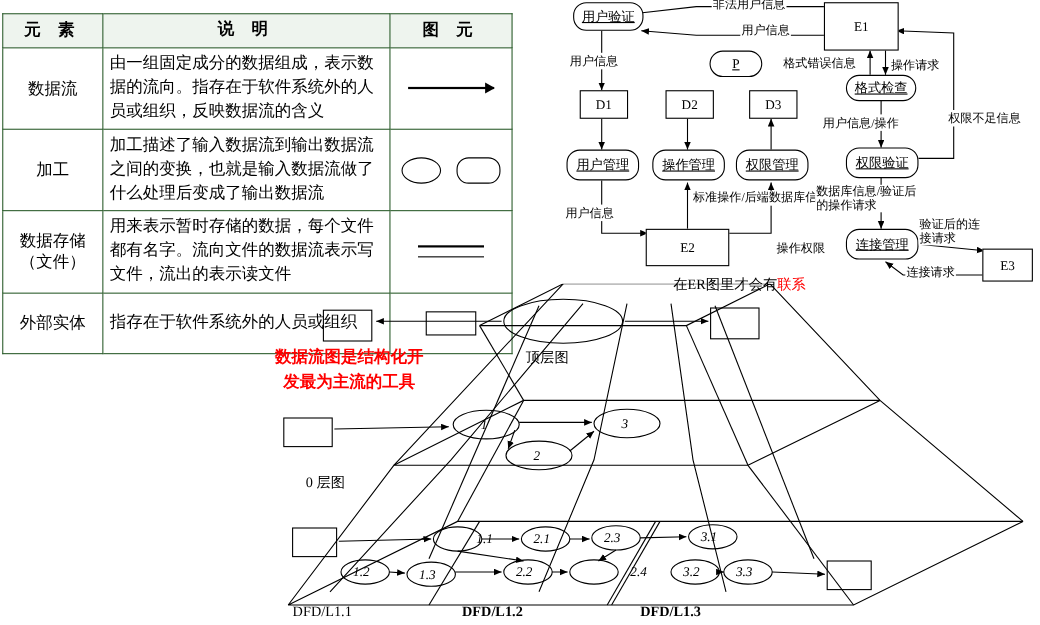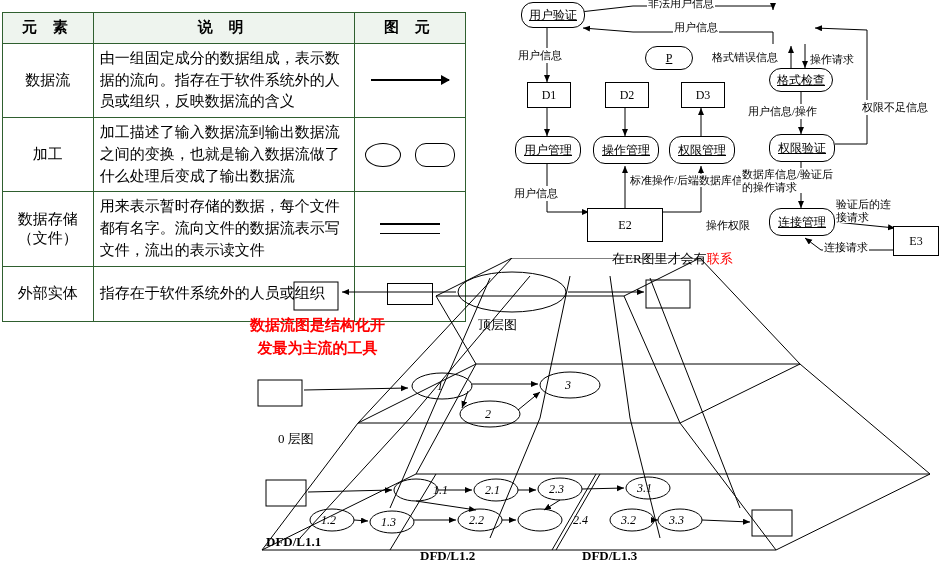--- a/index.html
+++ b/index.html
@@ -137,20 +137,21 @@
 
       <path d="M296,160 L296,208"></path>
 
       <path d="M330,222 L390,228"></path>
 
       <path d="M390,250 L316,250 L300,238"></path>
     </g>
   </svg>
 
   <div class="box rr" style="left:16px;top:2px;width:62px;height:24px;">用户验证</div>
+  <div class="box" style="left:244px;top:2px;width:66px;height:42px;">E1</div>
   <div class="box rr" style="left:140px;top:46px;width:46px;height:22px;">P</div>
   <div class="box rr" style="left:264px;top:68px;width:62px;height:22px;">格式检查</div>
 
   <div class="box" style="left:22px;top:82px;width:42px;height:24px;">D1</div>
   <div class="box" style="left:100px;top:82px;width:42px;height:24px;">D2</div>
   <div class="box" style="left:176px;top:82px;width:42px;height:24px;">D3</div>
 
   <div class="box rr" style="left:10px;top:136px;width:64px;height:26px;">用户管理</div>
   <div class="box rr" style="left:88px;top:136px;width:64px;height:26px;">操作管理</div>
   <div class="box rr" style="left:164px;top:136px;width:64px;height:26px;">权限管理</div>
@@ -261,21 +262,21 @@
     </g>
   </svg>
 
   <div class="note" style="left:10px;top:56px;text-align:center;">
     <span>数据流图是结构化开</span><br>
     <span>发最为主流的工具</span>
   </div>
 
   <div class="cap" style="left:238px;top:58px;">顶层图</div>
   <div class="cap" style="left:38px;top:172px;">0 层图</div>
-  <div class="cap" style="left:26px;top:276px;font-weight:bold;">DFD/L1.1</div>
+  <div class="cap" style="left:26px;top:290px;font-weight:normal;">DFD/L1.1</div>
   <div class="cap" style="left:180px;top:290px;font-weight:bold;">DFD/L1.2</div>
   <div class="cap" style="left:342px;top:290px;font-weight:bold;">DFD/L1.3</div>
 
   <div class="bub" style="left:197px;top:121px;">1</div>
   <div class="bub" style="left:245px;top:149px;">2</div>
   <div class="bub" style="left:325px;top:120px;">3</div>
 
   <div class="bub" style="left:165px;top:225px;margin-left:28px;">1.1</div>
   <div class="bub" style="left:81px;top:255px;">1.2</div>
   <div class="bub" style="left:141px;top:257px;">1.3</div>

